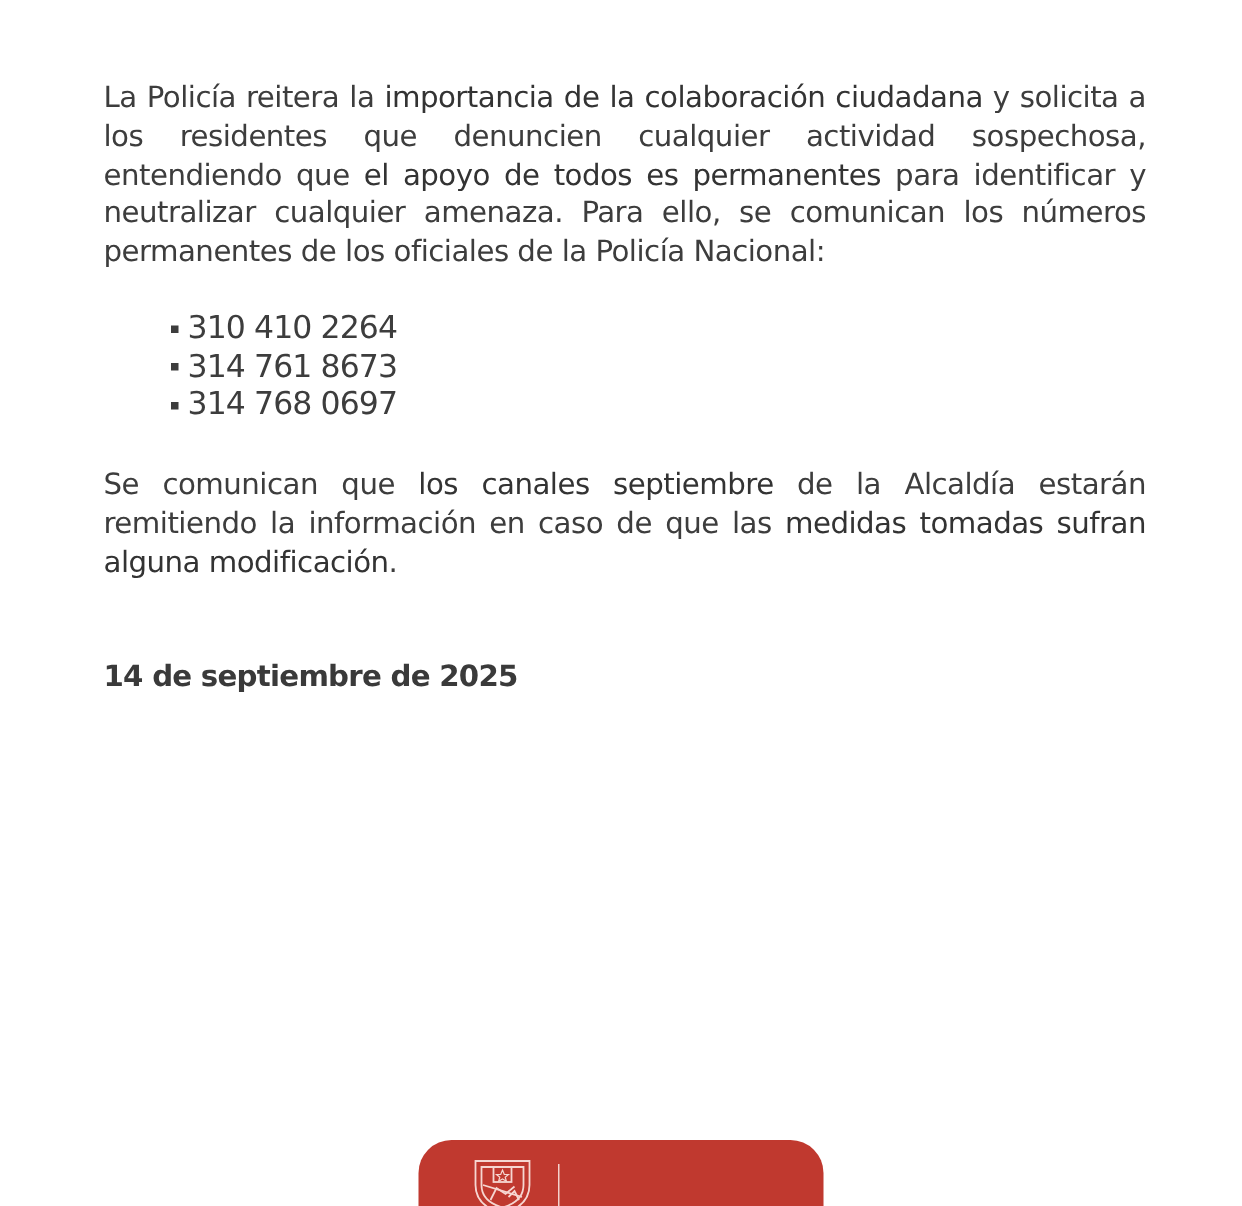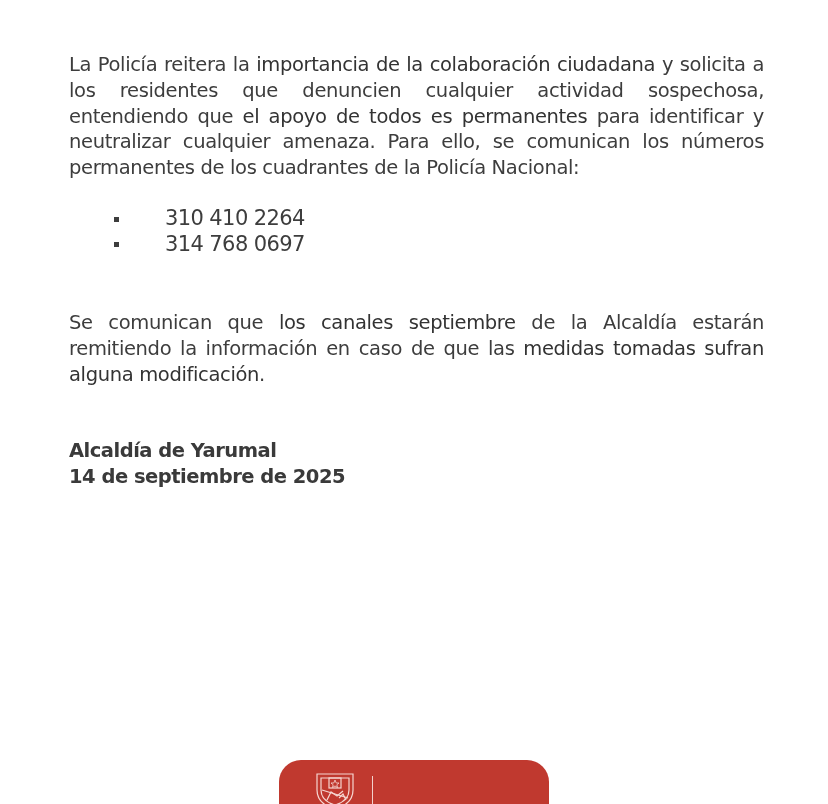--- a/index.html
+++ b/index.html
@@ -40,21 +40,20 @@
       position: absolute;
       left: 45px;
       top: 154px;
     }
     .phones li {
       font-size: 21px;
       line-height: 25.5px;
       letter-spacing: -0.6px;
       display: flex;
       align-items: center;
-      gap: 40px;
     }
     .bullet {
       display: inline-block;
       width: 5px;
       height: 5px;
       background: #3d3d3d;
       margin-right: 6px;
       margin-top: 1px;
     }
     .para2 {
@@ -112,40 +111,43 @@
       letter-spacing: 0.2px;
       white-space: nowrap;
     }
   </style>
 </head>
 <body>
 
 <div class="page">
 
   <p class="para">
-    <span>La Policía reitera la </span><b>importancia de la colaboración ciudadana</b><span> y solicita a los residentes que denuncien cualquier actividad sospechosa, entendiendo que </span><b>el apoyo de todos es permanentes</b><span> para identificar y neutralizar cualquier amenaza.  Para ello, se comunican los números permanentes de los cuadrantes de la Policía Nacional:</span>
+    <span>La Policía reitera la </span><b>importancia de la colaboración ciudadana</b><span> y solicita a los residentes que denuncien cualquier actividad sospechosa, entendiendo que </span><b>el apoyo de todos es permanentes</b><span> para identificar y neutralizar cualquier amenaza.  Para ello, se comunican los números permanentes de los oficiales de la Policía Nacional:</span>
   </p>
 
   <ul class="phones">
     <li>
       <span class="bullet"></span>
       <span>310 410 2264</span>
+    </li>
+    <li>
+      <span class="bullet"></span>
+      <span>314 761 8673</span>
     </li>
     <li>
       <span class="bullet"></span>
       <span>314 768 0697</span>
     </li>
   </ul>
 
   <p class="para para2">
     <span>Se comunican que </span><b>los canales septiembre</b><span> de la Alcaldía estarán remitiendo la información en caso de que las </span><b>medidas tomadas sufran alguna modificación</b><span>.</span>
   </p>
 
   <div class="signature">
-    <div>Alcaldía de Yarumal</div>
     <div>14 de septiembre de 2025</div>
   </div>
 </div>
 
 <div class="badge">
   <svg class="shield" viewBox="0 0 44 40" fill="none" stroke="#f6d6d1" stroke-width="1.2">
     <path d="M4 4 L40 4 L40 20 Q40 34 22 39 Q4 34 4 20 Z"></path>
     <path d="M8 8 L36 8 L36 20 Q36 31 22 35 Q8 31 8 20 Z"></path>
     <rect x="16" y="8" width="12" height="10"></rect>
     <path d="M22 10 L23.2 13 L26 13 L23.8 14.8 L24.6 17.5 L22 16 L19.4 17.5 L20.2 14.8 L18 13 L20.8 13 Z" stroke-width="0.8"></path>

